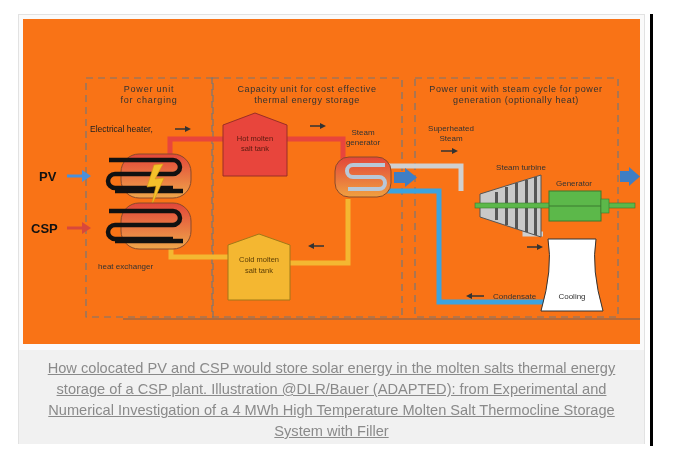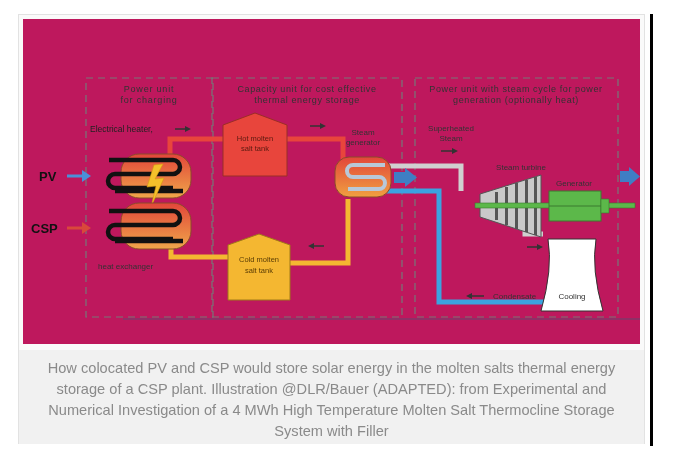--- a/index.html
+++ b/index.html
@@ -2,28 +2,28 @@
 <html><head>
 <meta charset="utf-8">
 <style>
   html, body { margin:0; padding:0; background:#ffffff; }
   body { width:686px; height:457px; position:relative; overflow:hidden; font-family:"Liberation Sans", sans-serif; }
   .card {
     position:absolute; left:18px; top:14px; width:627px; height:430px;
     background:#fafafa; border:1px solid #e2e2e2; box-sizing:border-box;
   }
   .figure-area {
-    position:absolute; left:4px; top:4px; width:617px; height:325px; background:#be185d;
+    position:absolute; left:4px; top:4px; width:617px; height:325px; background:#f97316;
   }
   .caption-area {
     position:absolute; left:0; top:335px; width:625px; height:94px; background:#f1f1f1;
   }
   .caption {
     position:absolute; left:10px; right:10px; top:8px;
-    text-align:center; color:#8a8a8a; font-size:14.6px; line-height:21px;
+    text-align:center; color:#8a8a8a; font-size:14.6px; line-height:21px;text-decoration:underline;
   }
   .right-edge {
     position:absolute; left:650px; top:14px; width:3px; height:432px; background:#000;
   }
   svg text { font-family:"Liberation Sans", sans-serif; }
 </style>
 </head>
 <body>
 
 <div class="card">

